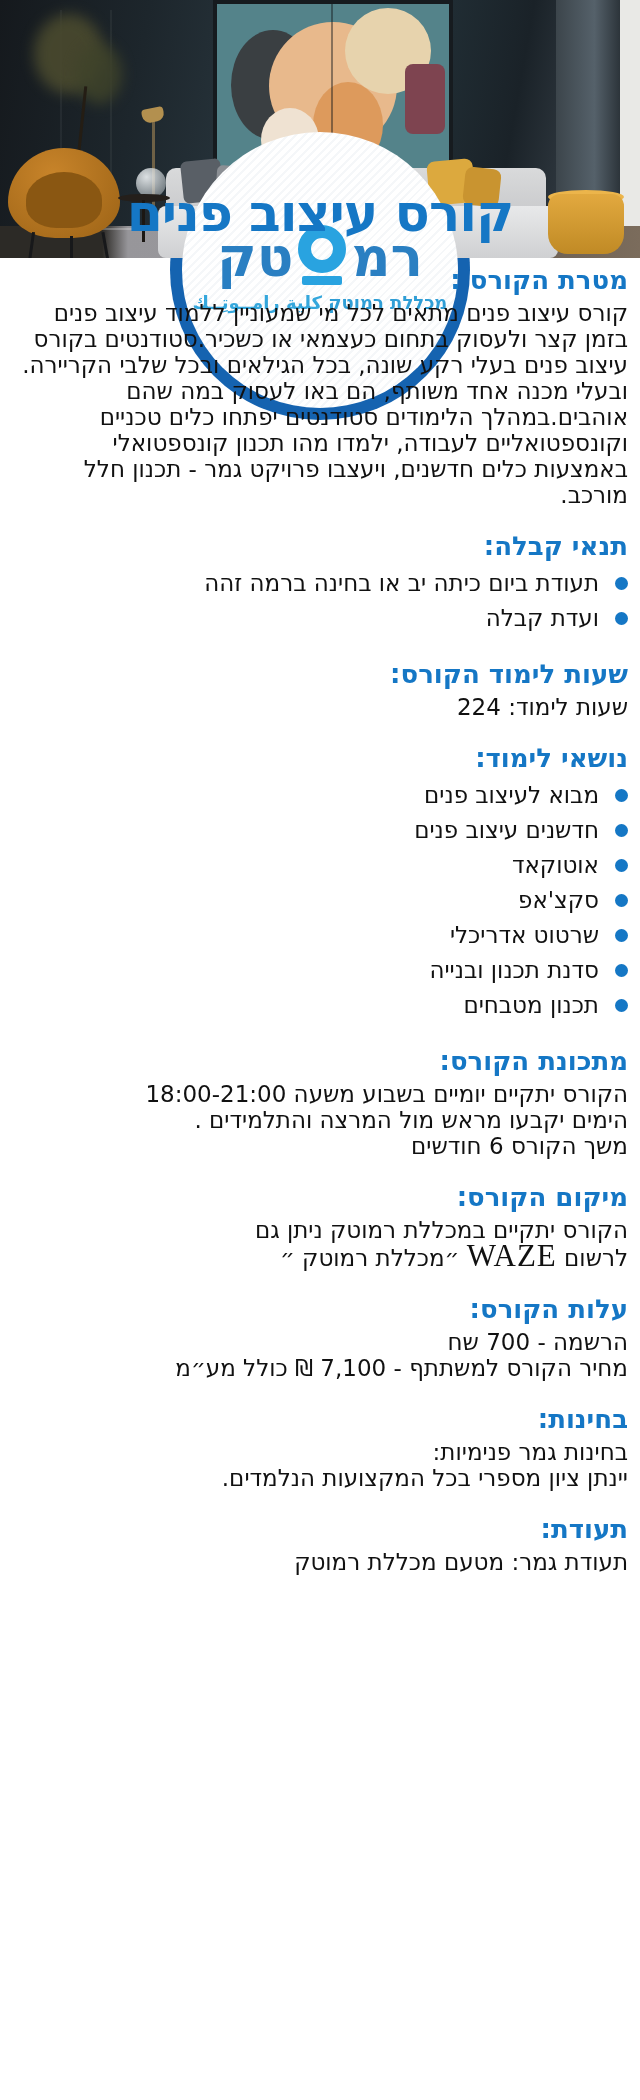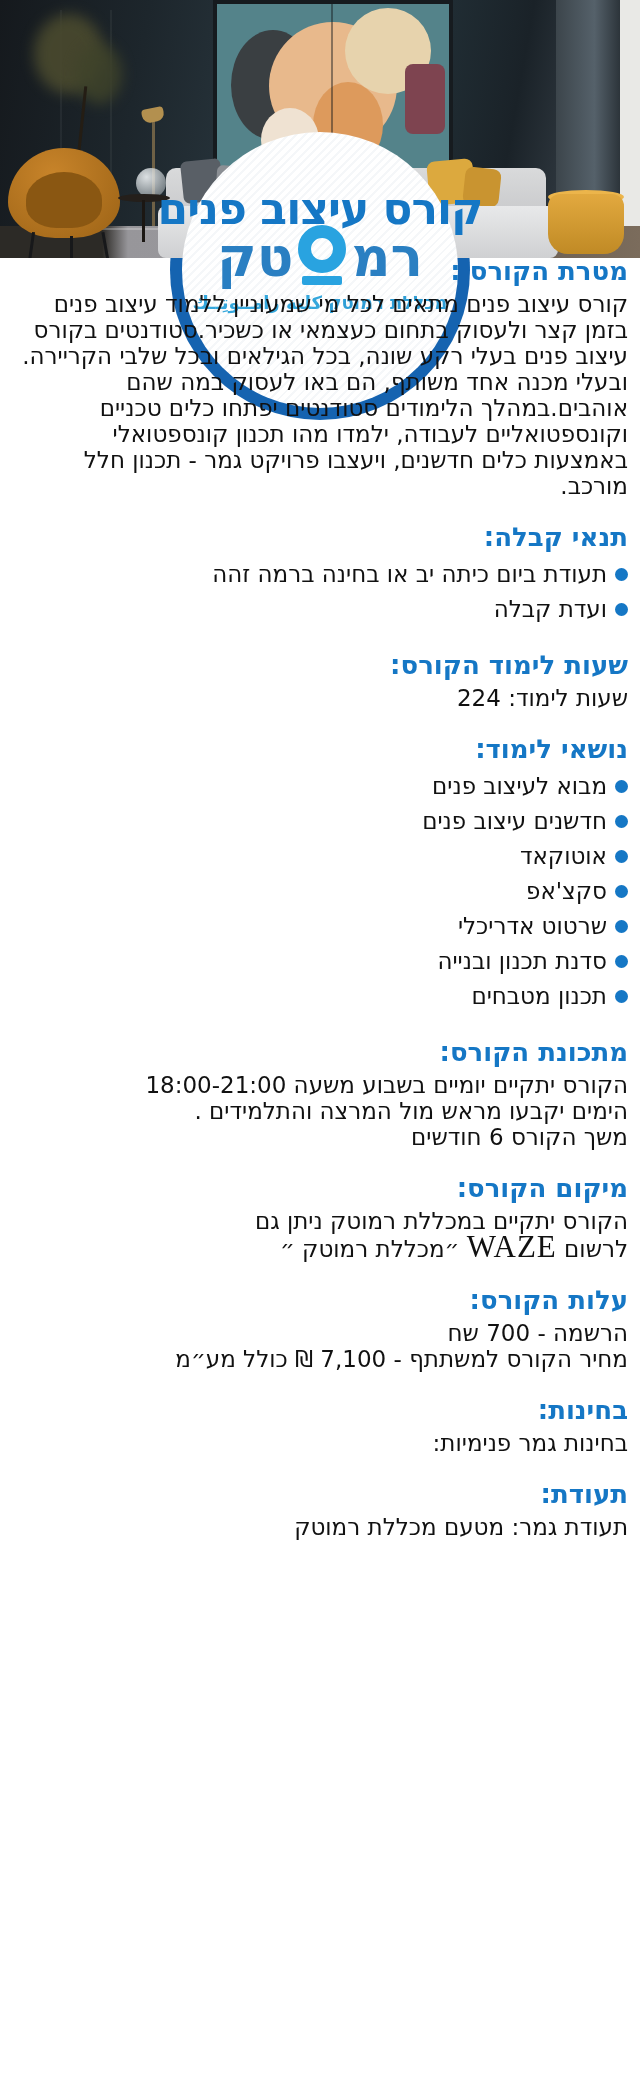--- a/index.html
+++ b/index.html
@@ -61,26 +61,26 @@
   .logo-row{display:flex;direction:rtl;align-items:center;gap:2px;color:#2a7fc2;font-weight:800;
             font-size:54px;line-height:1;}
   .logo-ring-glyph{display:inline-flex;flex-direction:column;align-items:center;margin:0 3px;transform:translateY(-3px);}
   .logo-ring-glyph .ring{width:22px;height:22px;border:13px solid #29a3e0;border-radius:50%;display:block;}
   .logo-ring-glyph .bar{width:40px;height:9px;background:#29a3e0;border-radius:2px;margin-top:3px;display:block;}
   .tagline{margin-top:4px;font-size:18px;font-weight:bold;color:#2f9ed6;direction:rtl;white-space:nowrap;text-align:center;}
   .tagline .ar{color:#35a7dc;}
 
   
   .content{position:relative;z-index:4;padding:0 12px 0 12px;}
-  .title{margin:184px 0 0 0;text-align:center;color:#1577c5;font-weight:800;font-size:44px;line-height:1.12;
+  .title{margin:184px 0 0 0;text-align:center;color:#1577c5;font-weight:800;font-size:52px;line-height:1.12;
          letter-spacing:-1px;}
   h2.sec-title{margin:22px 0 4px 0;color:#1577c5;font-size:26px;line-height:32px;font-weight:bold;text-align:right;}
   .body-text,.line{color:#111;font-size:23px;line-height:26px;text-align:right;margin:0;}
   ul.blist{list-style:none;margin:0;padding:0;}
-  ul.blist li{display:flex;align-items:center;justify-content:flex-start;gap:8px;direction:rtl;
+  ul.blist li{display:flex;align-items:center;justify-content:flex-start;gap:16px;direction:rtl;
               color:#111;font-size:23px;line-height:35px;}
   .dot{width:13px;height:13px;border-radius:50%;background:#1577c5;flex:0 0 auto;}
   .waze{font-family:"Liberation Serif","DejaVu Serif",serif;font-size:31px;letter-spacing:1px;}
   .sec{margin:0;}
   .sec + .sec{margin-top:4px;}
 </style>
 </head>
 <body>
 
 <div class="page">
@@ -219,20 +219,21 @@
 
     <section class="sec">
       <h2 class="sec-title">עלות הקורס:</h2>
       <p class="line">הרשמה - 700 שח</p>
       <p class="line">מחיר הקורס למשתתף - 7,100 ₪ כולל מע״מ</p>
     </section>
 
     <section class="sec">
       <h2 class="sec-title">בחינות:</h2>
       <p class="line">בחינות גמר פנימיות:</p>
+      <p class="line">יינתן ציון מספרי בכל המקצועות הנלמדים.</p>
     </section>
 
     <section class="sec">
       <h2 class="sec-title">תעודת:</h2>
       <p class="line">תעודת גמר: מטעם מכללת רמוטק</p>
     </section>
 
   </div>
 </div>
 

